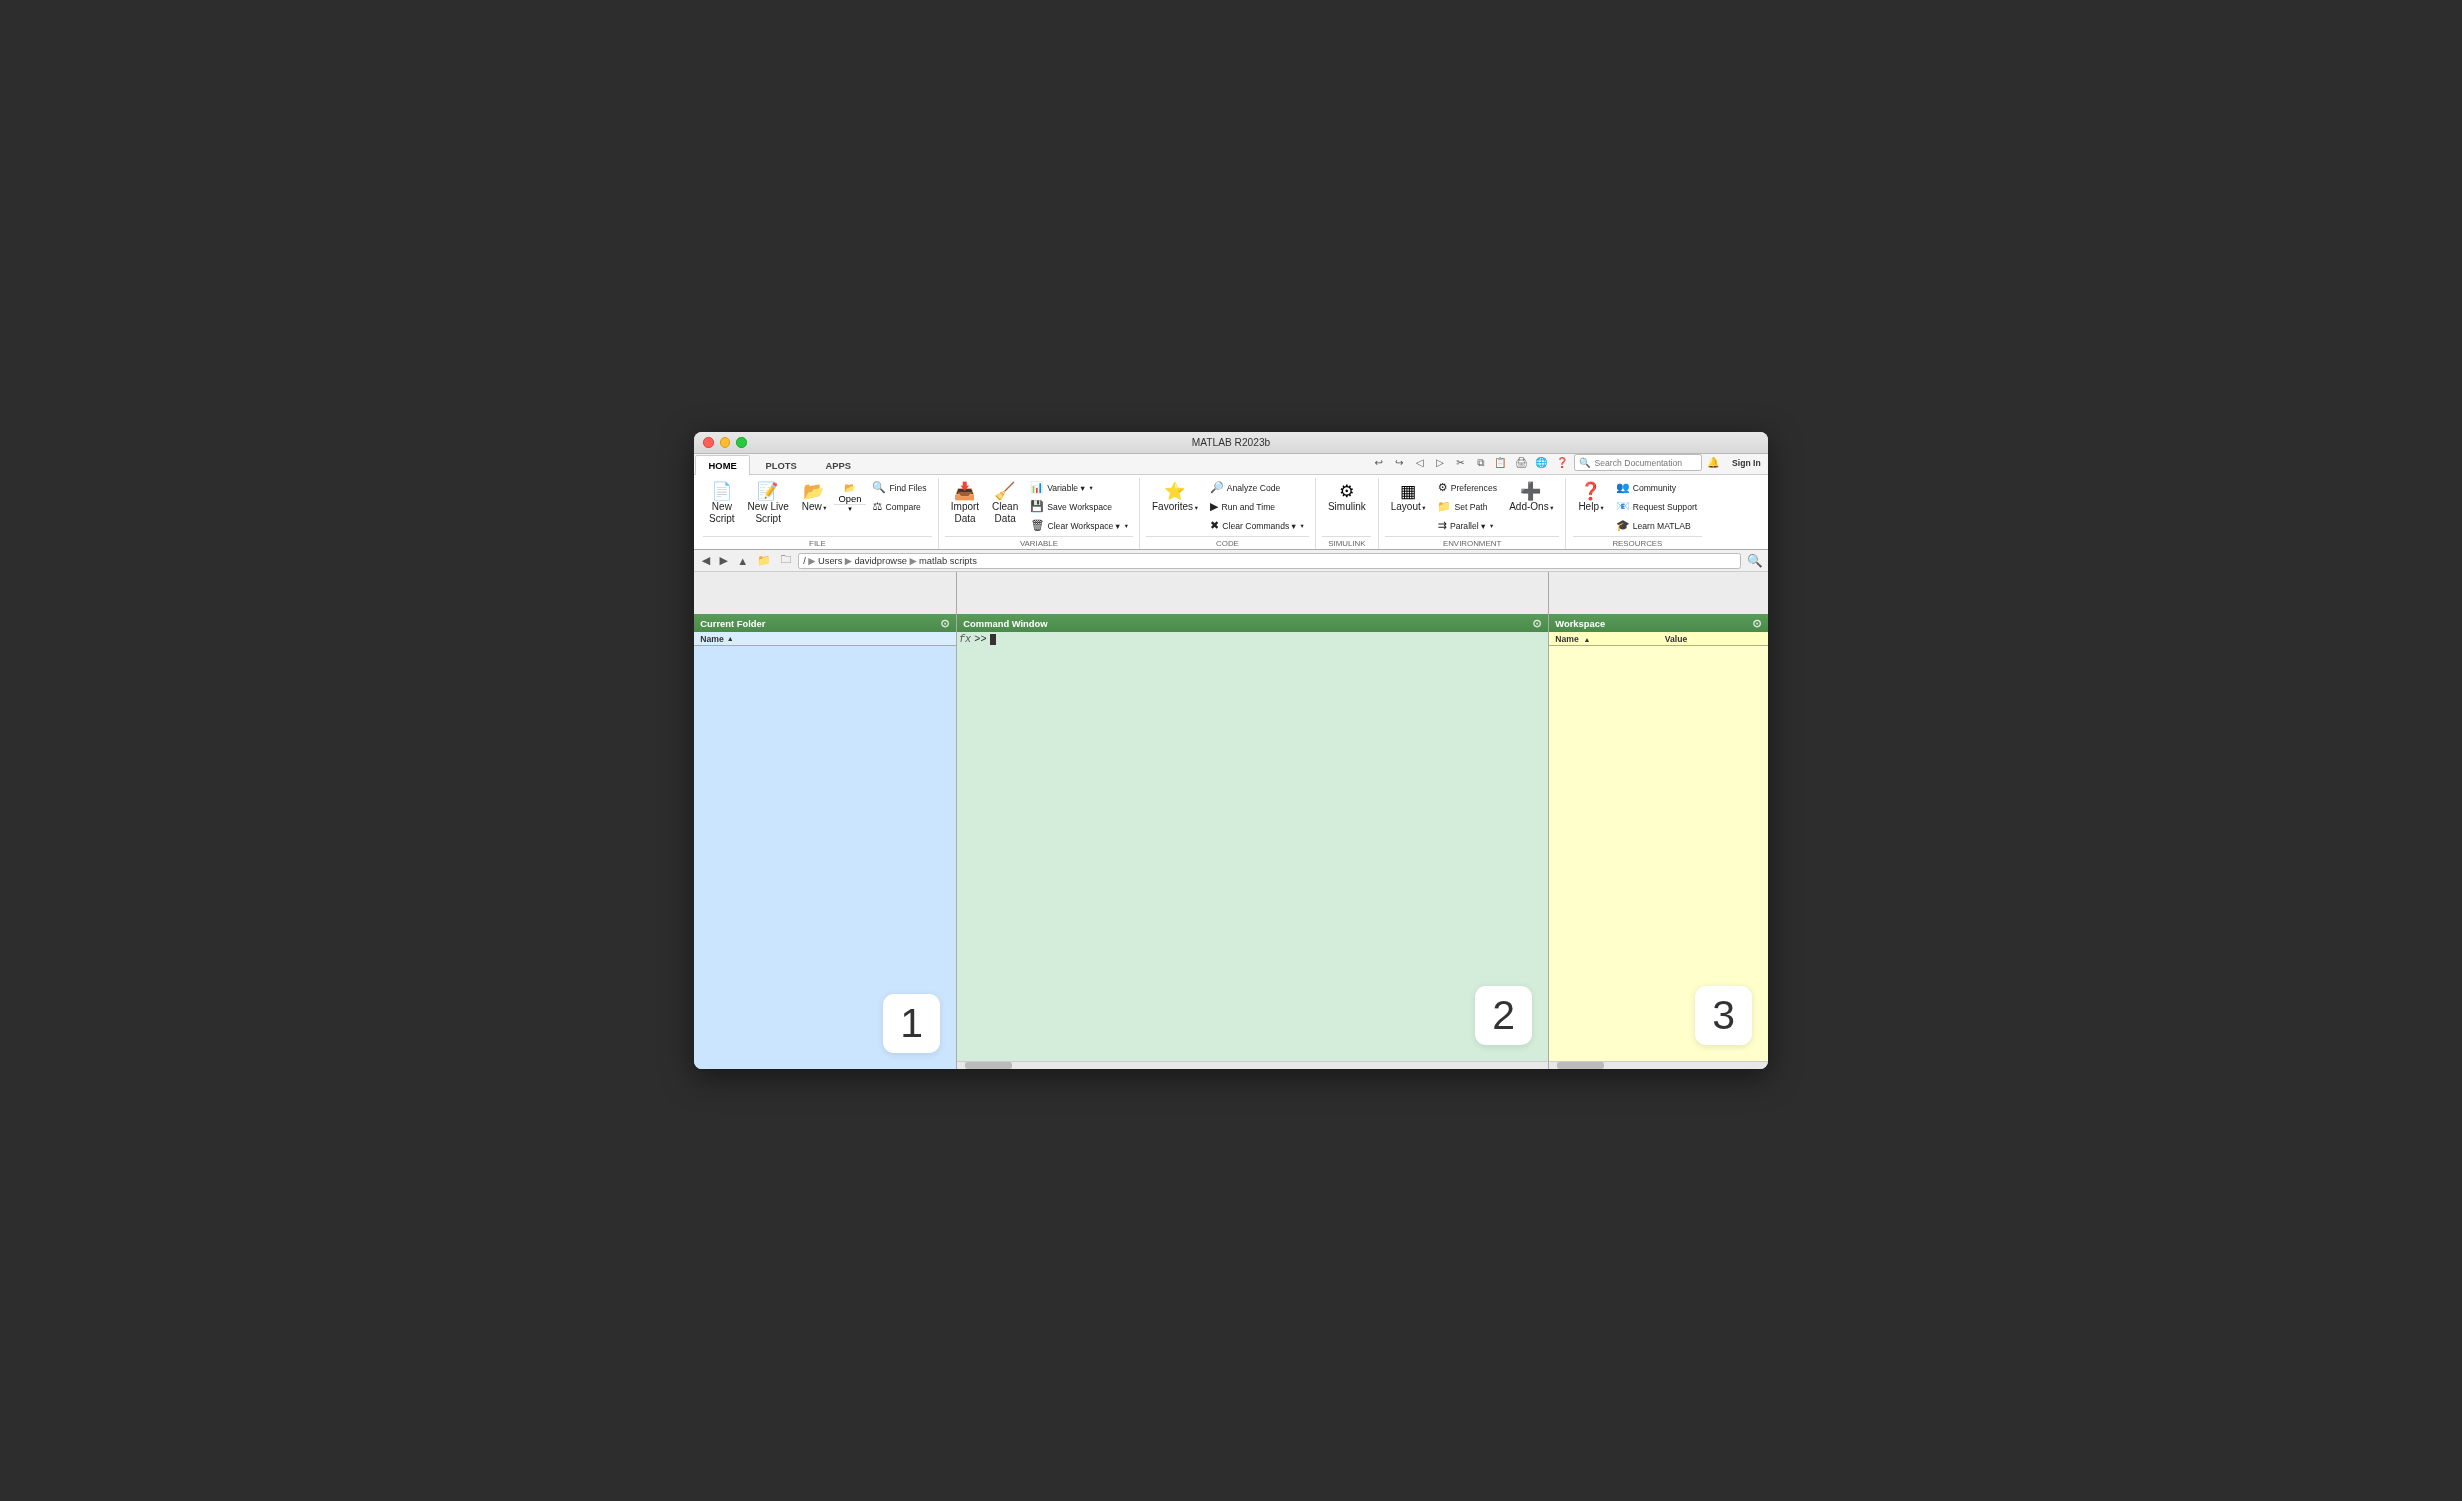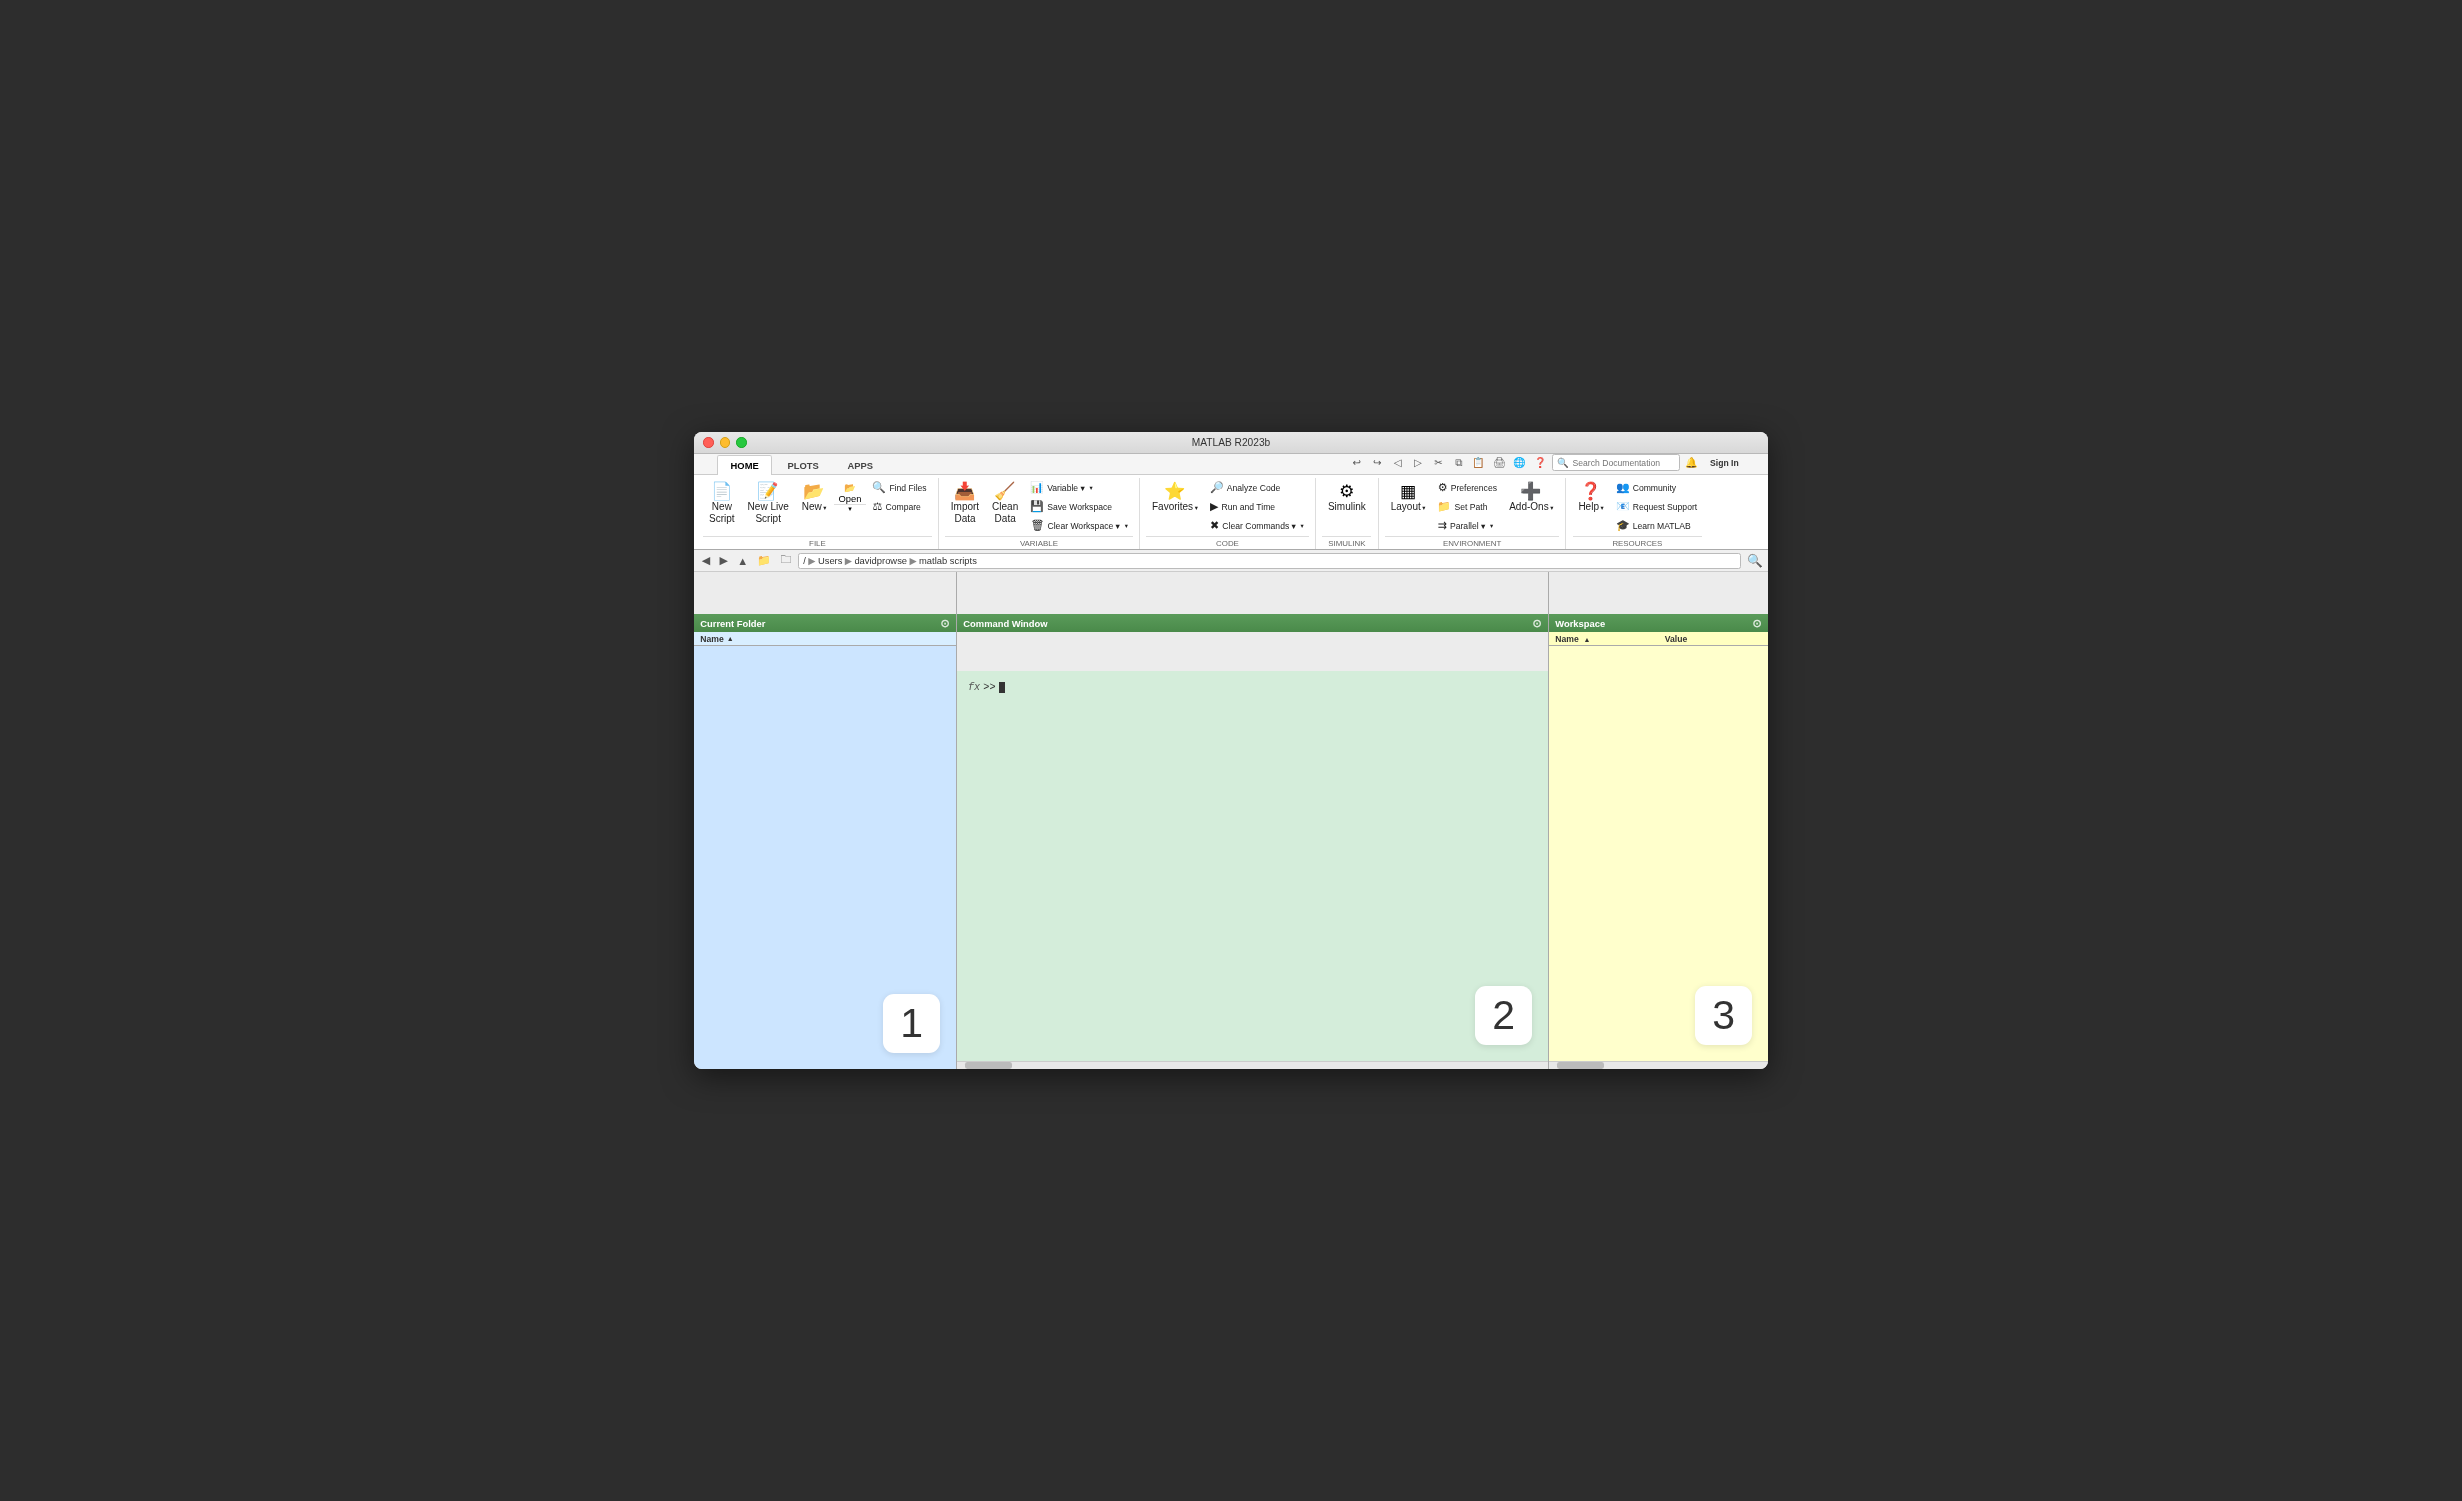--- a/index.html
+++ b/index.html
@@ -51,21 +51,21 @@
       font-size: 10.2px;
       font-weight: 500;
       color: #333;
     }
     
     .ribbon-tabs {
       background: #f5f5f5;
       border-bottom: 0.8px solid #ccc;
       display: flex;
       align-items: flex-end;
-      padding: 0 23px;
+      padding: 0 1px;
     }
     .ribbon-tab {
       padding: 3.9px 12.6px;
       font-size: 9.4px;
       font-weight: 600;
       color: #444;
       cursor: pointer;
       border: 0.8px solid transparent;
       border-bottom: none;
       border-radius: 2.4px 2.4px 0 0;
@@ -305,23 +305,22 @@
     
     .center-panel {
       flex: 1;
       display: flex;
       flex-direction: column;
     }
     .command-window {
       background: #d4edda;
       flex: 1;
       overflow: auto;
-      padding: 11px;
+      padding: 2px;
       position: relative;
-      margin-top: 39px;
     }
     .cmd-prompt {
       font-family: 'Courier New', monospace;
       font-size: 10.2px;
       color: #333;
       display: flex;
       align-items: center;
       gap: 3.1px;
     }
     .cmd-fx {

